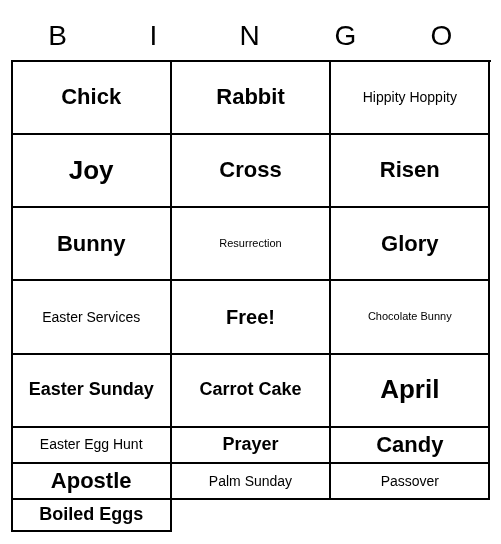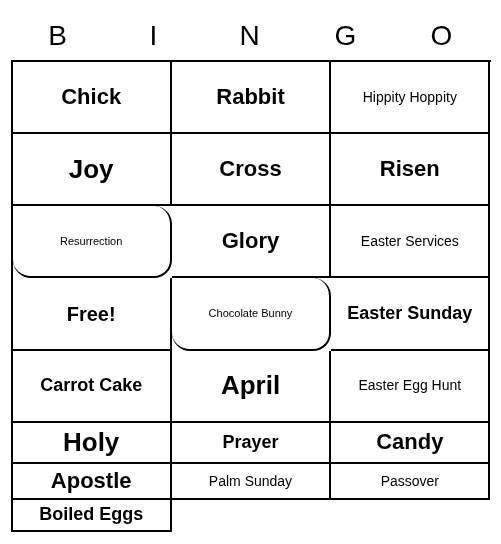--- a/index.html
+++ b/index.html
@@ -61,51 +61,50 @@
     .bingo-cell.medium {
       font-size: 18px;
       font-weight: bold;
     }
     .bingo-cell.free {
       font-size: 20px;
       font-weight: bold;
     }
     .bingo-cell.small {
       font-size: 11px;
-      border-radius: 18px;
     }
   </style>
 </head>
 <body>
 
 <div class="bingo-card">
   <div class="bingo-header">
   <div class="bingo-header-cell">B</div>
       <div class="bingo-header-cell">I</div>
       <div class="bingo-header-cell">N</div>
       <div class="bingo-header-cell">G</div>
       <div class="bingo-header-cell">O</div>
     </div>
   <div class="bingo-grid">
   <div class="bingo-cell large">Chick</div>
       <div class="bingo-cell large">Rabbit</div>
       <div class="bingo-cell">Hippity Hoppity</div>
       <div class="bingo-cell xlarge">Joy</div>
       <div class="bingo-cell large">Cross</div>
       <div class="bingo-cell large">Risen</div>
+      <div class="bingo-cell large">Bunny</div>
       <div class="bingo-cell small">Resurrection</div>
       <div class="bingo-cell large">Glory</div>
       <div class="bingo-cell">Easter Services</div>
       <div class="bingo-cell free">Free!</div>
       <div class="bingo-cell small">Chocolate Bunny</div>
       <div class="bingo-cell medium">Easter Sunday</div>
       <div class="bingo-cell medium">Carrot Cake</div>
       <div class="bingo-cell xlarge">April</div>
       <div class="bingo-cell">Easter Egg Hunt</div>
-      <div class="bingo-cell xlarge">Holy</div>
       <div class="bingo-cell medium">Prayer</div>
       <div class="bingo-cell large">Candy</div>
       <div class="bingo-cell large">Apostle</div>
       <div class="bingo-cell">Palm Sunday</div>
       <div class="bingo-cell">Passover</div>
       <div class="bingo-cell medium">Boiled Eggs</div>
     </div>
 </div>
 
 </body></html>

